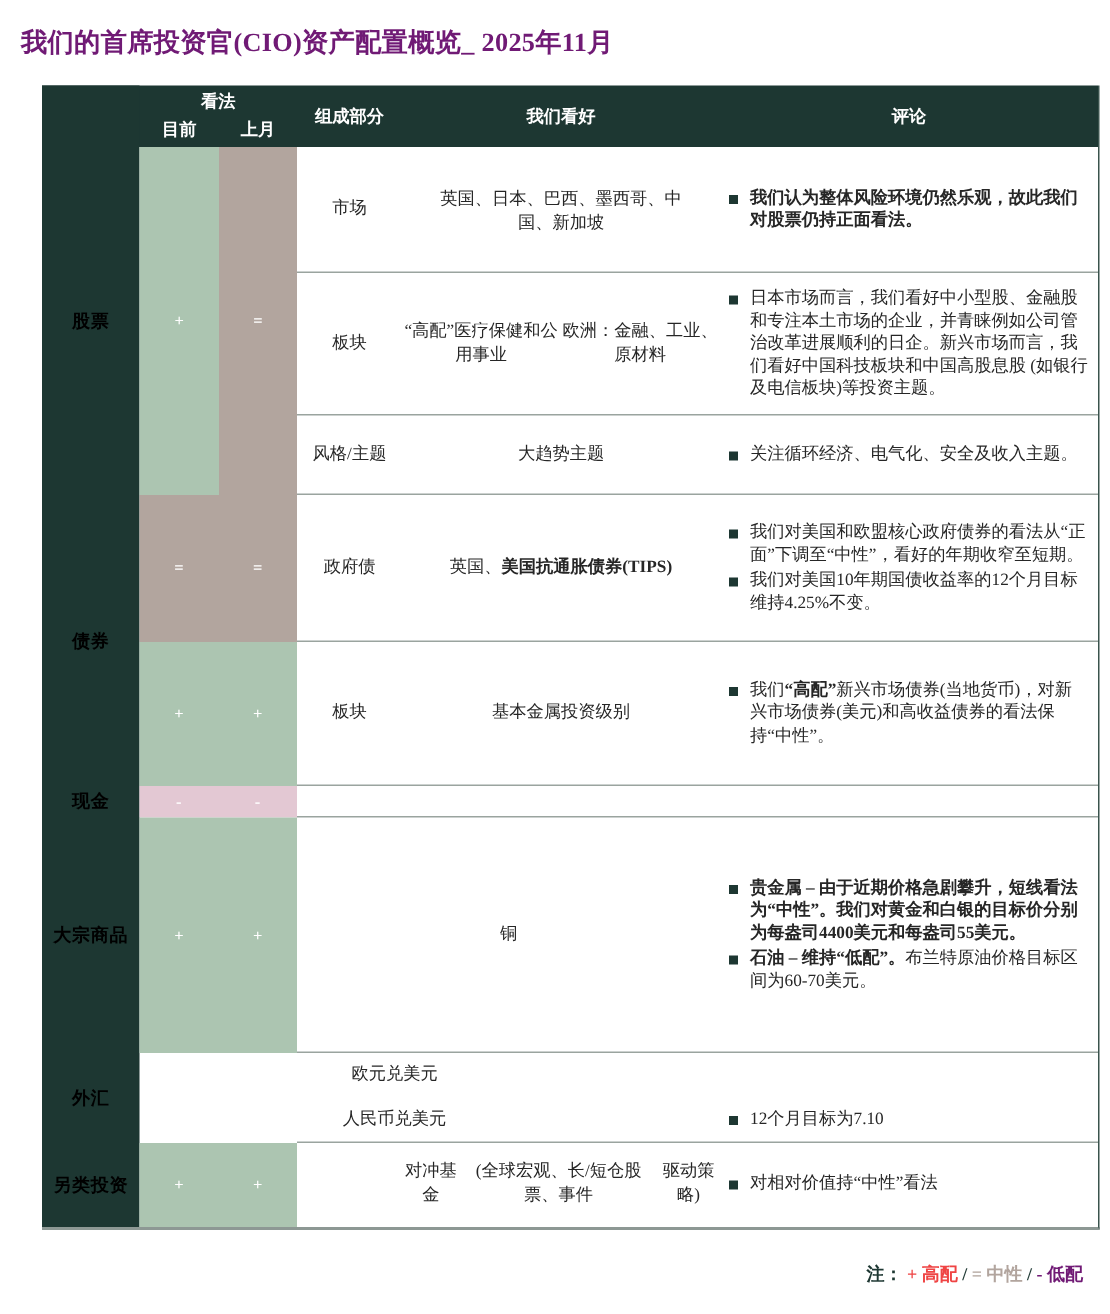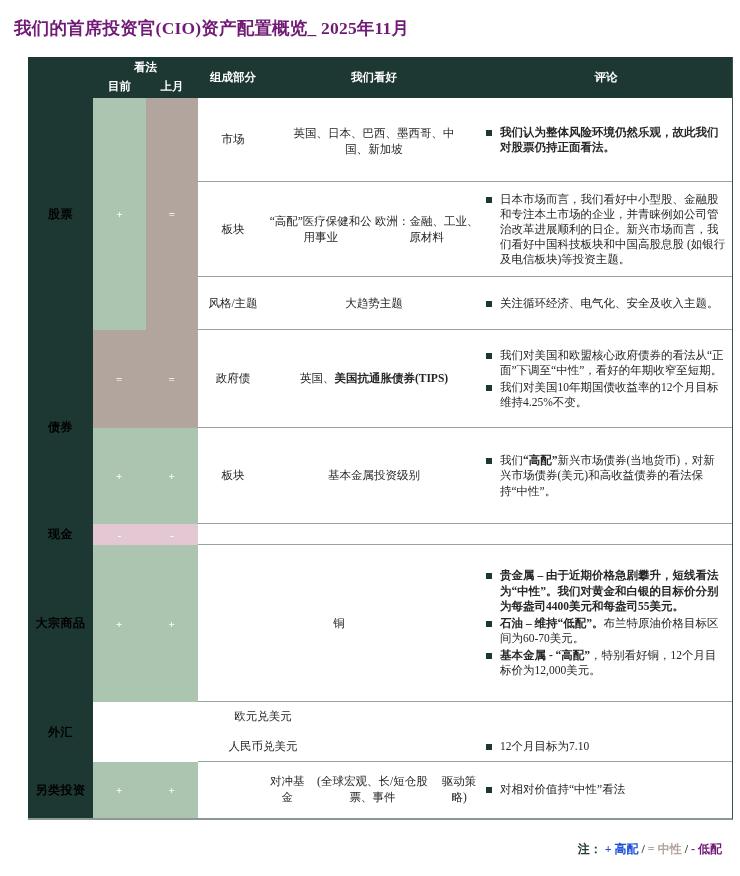--- a/index.html
+++ b/index.html
@@ -27,21 +27,21 @@
         text-align:center;font-size:11.5px;line-height:1.35;color:#262626;}
   .pad{padding:0 21px;box-sizing:border-box;}
   .cmt{position:absolute;left:452px;width:248px;display:flex;flex-direction:column;
        justify-content:center;gap:2px;}
   .bi{display:flex;align-items:flex-start;}
   .sq{flex:none;width:6px;height:6px;background:#1d3732;margin:5px 8px 0 6px;}
   .btxt{flex:1;font-size:11.5px;line-height:1.32;text-align:left;padding-right:2px;}
   .b{font-weight:700;}
   .hline{position:absolute;left:170px;width:534px;height:1px;background:#9aa49f;}
   .legend{position:absolute;right:18px;top:841px;font-size:12px;white-space:nowrap;}
-  .dark{color:#1d3732}.green{color:#1d4ed8}.taupe{color:#b2a59e}.pink{color:#701a75}
+  .dark{color:#1d3732}.green{color:#ef4444}.taupe{color:#b2a59e}.pink{color:#701a75}
 </style>
 </head>
 <body>
 
 <div class="page">
 
   <div class="title">我们的首席投资官(CIO)资产配置概览_ 2025年11月</div>
 
   <div class="tbl">
 
@@ -169,24 +169,20 @@
         </div>
       </div>
     <div class="cmt" style="top:488px;height:157px;">
         <div class="bi">
           <span class="sq"></span>
           <span class="btxt"><span class="b">贵金属 – 由于近期价格急剧攀升，短线看法为“中性”。我们对黄金和白银的目标价分别为每盎司4400美元和每盎司55美元。</span></span>
         </div>
         <div class="bi">
           <span class="sq"></span>
           <span class="btxt"><span class="b">石油 – 维持“低配”。</span><span>布兰特原油价格目标区间为60-70美元。</span></span>
-        </div>
-        <div class="bi">
-          <span class="sq"></span>
-          <span class="btxt"><span class="b">基本金属 - “高配”</span><span>，特别看好铜，12个月目标价为12,000美元。</span></span>
         </div>
       </div>
     <div class="cmt" style="top:675px;height:30px;">
         <div class="bi">
           <span class="sq"></span>
           <span class="btxt"><span>12个月目标为7.10</span></span>
         </div>
       </div>
     <div class="cmt" style="top:705px;height:56px;">
         <div class="bi">

